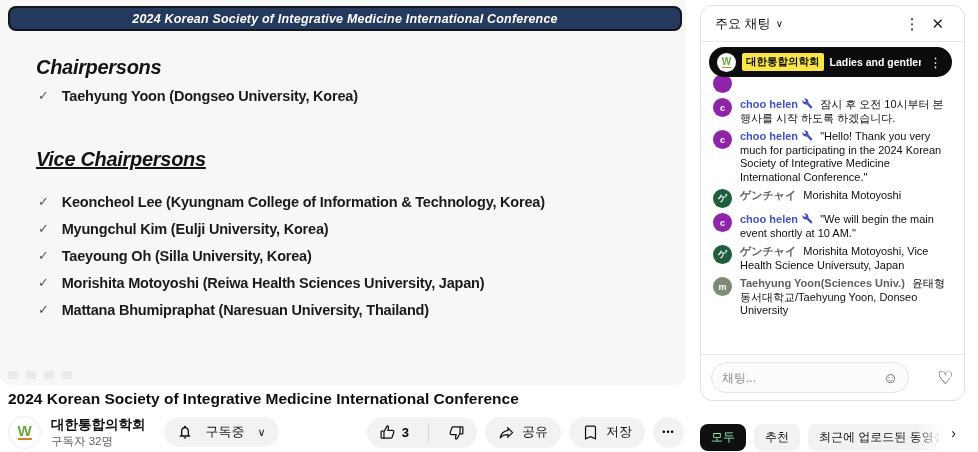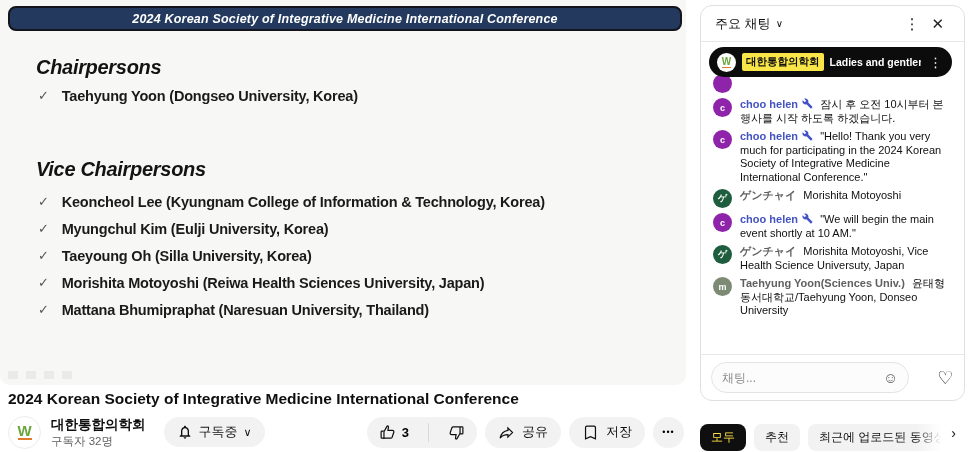--- a/index.html
+++ b/index.html
@@ -8,40 +8,40 @@
   .page { position:relative; width:978px; height:452px; }
 
   
   .video-area { position:absolute; left:0; top:0; width:686px; height:385px;
     background:#f7f7f5; border-radius:0 0 10px 10px; overflow:hidden; }
   .slide-banner { position:absolute; left:8px; right:4px; top:6px; height:25px;
     background:#233a5e; border:2px solid #14141c; border-radius:8px;
     display:flex; align-items:center; justify-content:center; }
   .slide-banner span { color:#fff; font-size:12.5px; font-weight:bold; font-style:italic; letter-spacing:.2px; }
   .sec-h { position:absolute; left:36px; font-size:20px; font-weight:bold; font-style:italic; color:#131313; letter-spacing:-.3px; }
-  .sec-h.h1 { top:56px; } .sec-h.h2 { top:158px; }
+  .sec-h.h1 { top:56px; } .sec-h.h2 { top:148px;text-decoration:underline; }
   .sl-item { position:absolute; left:38px; display:flex; gap:13px; font-size:14.5px; font-weight:bold; color:#1a1a1a; letter-spacing:-.2px; }
   .sl-item .chk { color:#555; font-weight:normal; font-size:13px; }
   .watermark { position:absolute; left:8px; bottom:6px; display:flex; gap:8px; opacity:.12; }
   .watermark i { width:10px; height:8px; background:#888; display:block; }
 
   
   .video-title { position:absolute; left:8px; top:390px; width:676px;
     font-size:15.5px; font-weight:bold; color:#0f0f0f; }
   .channel-row { position:absolute; left:8px; top:414px; width:676px; height:36px;
     display:flex; align-items:center; }
   .ch-avatar { width:33px; height:33px; border-radius:50%; background:#fff; border:1px solid #ececec;
     display:flex; align-items:center; justify-content:center; flex:0 0 auto; flex-direction:column; }
   .ch-avatar b { color:#6aa73c; font-size:15px; line-height:14px; }
   .ch-avatar i { display:block; width:14px; height:2px; background:#e07c28; }
   .ch-meta { margin-left:10px; }
   .ch-name { font-size:13.5px; font-weight:bold; }
   .ch-subs { font-size:11.5px; color:#606060; }
   .sub-btn { margin-left:18px; height:30px; background:#f2f2f2; border:none; border-radius:16px;
-    display:flex; align-items:center; gap:6px; padding:0 13px; font-size:13px; color:#0f0f0f; cursor:pointer; }
+    display:flex; align-items:center; gap:13px; padding:0 13px; font-size:13px; color:#0f0f0f; cursor:pointer; }
   .sub-btn svg { width:16px; height:16px; }
   .sub-btn .chev { font-size:11px; color:#0f0f0f; }
   .actions { margin-left:auto; display:flex; align-items:center; gap:8px; }
   .pill { height:31px; background:#f2f2f2; border:none; border-radius:16px; display:flex;
     align-items:center; gap:7px; padding:0 13px; font-size:13px; font-weight:normal; color:#0f0f0f; cursor:pointer; }
   .pill svg { width:17px; height:17px; }
   .like-pill { padding:0; font-weight:bold; }
   .like-seg { display:flex; align-items:center; gap:6px; padding:0 12px; height:100%; }
   .like-div { width:1px; height:19px; background:#d9d9d9; }
   .more-btn { width:31px; height:31px; border-radius:50%; background:#f2f2f2; border:none;
@@ -82,21 +82,21 @@
     font-family:"Liberation Sans",sans-serif; }
   .chat-input::placeholder { color:#8a8a8a; }
   .emoji-btn { border:none; background:none; font-size:15px; color:#606060; cursor:pointer; }
   .heart-btn { border:none; background:none; font-size:18px; color:#222; cursor:pointer; padding:2px 4px; }
 
   
   .chips-row { position:absolute; left:700px; top:424px; width:258px; height:28px; overflow:hidden; }
   .chips { display:flex; gap:8px; }
   .chip { flex:0 0 auto; height:27px; border:none; border-radius:8px; background:#f2f2f2; color:#0f0f0f;
     font-size:12px; padding:0 11px; display:flex; align-items:center; white-space:nowrap; cursor:pointer; }
-  .chip.selected { background:#0f0f0f; color:#fde047; }
+  .chip.selected { background:#0f0f0f; color:#86efac; }
   .chips-fade { position:absolute; right:0; top:0; width:42px; height:28px;
     background:linear-gradient(to right, rgba(255,255,255,0), #fff 60%); pointer-events:none; }
   .chips-next { position:absolute; right:2px; top:1px; border:none; background:none; font-size:14px; color:#0f0f0f; cursor:pointer; }
 </style>
 </head>
 <body>
 
 <div class="page">
 
   <div class="video-area">

